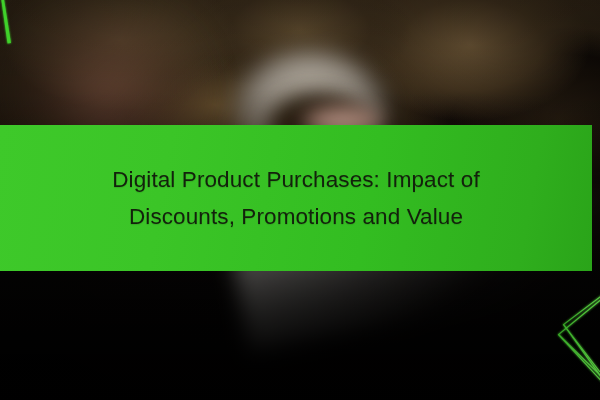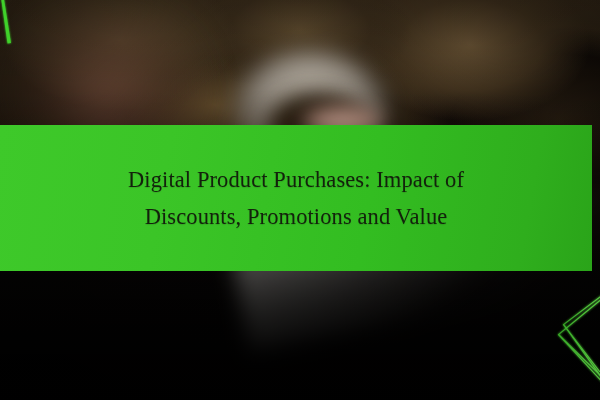--- a/index.html
+++ b/index.html
@@ -125,21 +125,21 @@
     display: flex;
     align-items: center;
     justify-content: center;
     box-shadow: 0 0 0 0 rgba(0,0,0,0);
   }
 
   #title-text {
     margin: 0;
     width: 430px;
     text-align: center;
-    font-family: Liberation Serif, serif;
+    font-family: Liberation Sans, sans-serif;
     font-size: 22.5px;
     font-weight: 400;
     line-height: 37px;
     color: #13210c;
     letter-spacing: 0.1px;
     text-shadow: 0 1px 1px rgba(0,0,0,0.12);
   }
 </style>
 </head>
 <body>

